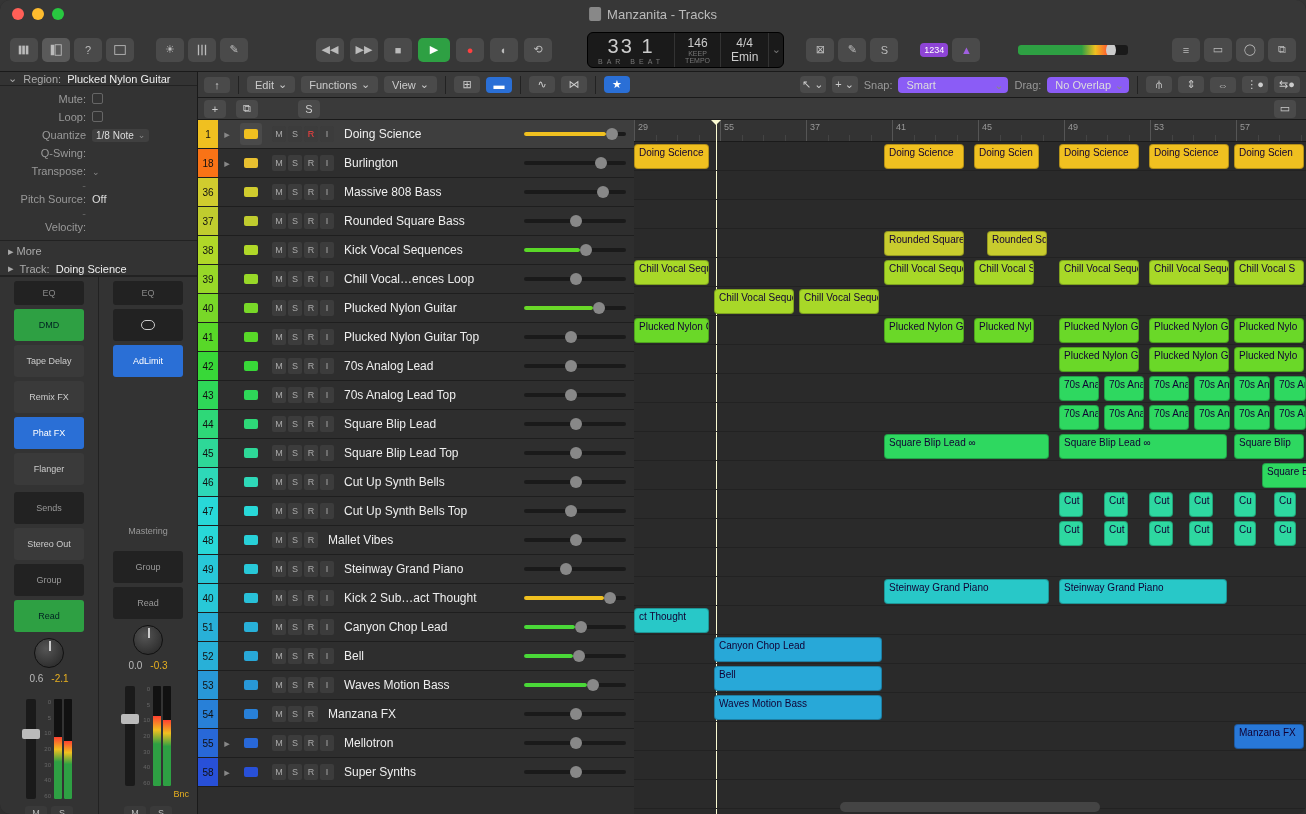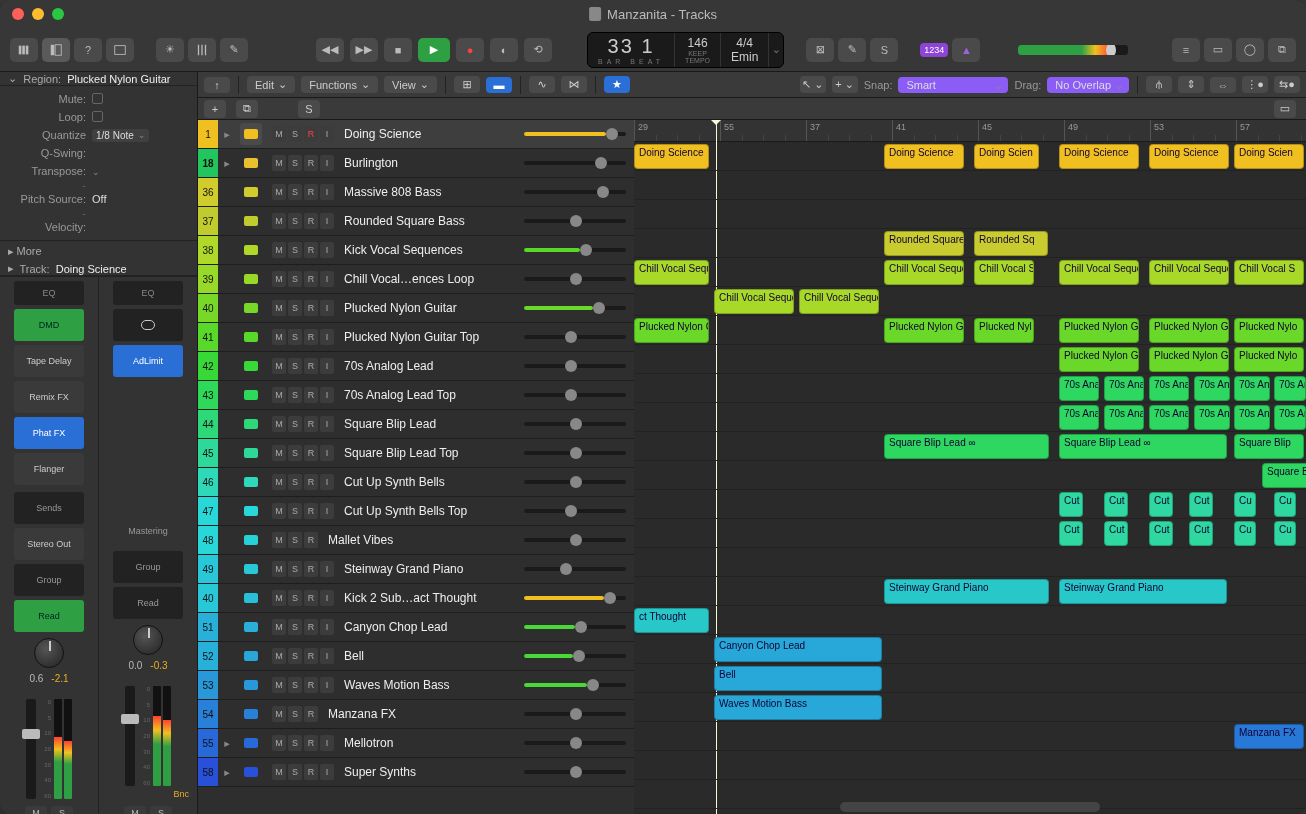--- a/index.html
+++ b/index.html
@@ -124,21 +124,21 @@
 .c-yellow { background:#f0c020;}
 .c-olive { background:#c8cc2e;}
 .c-lime { background:#a8d828;}
 .c-green { background:#6ad828;}
 .c-green2 { background:#2ed860;}
 .c-teal { background:#2ed8a0;}
 .c-cyan { background:#28c8c8;}
 .c-sky { background:#28a8d8;}
 .c-blue { background:#2878d8;}
 
-.num-yellow{background:#f0c020;} .num-yellow2{background:#22c55e;font-weight:bold;} .num-olive{background:#d0cc2e;}
+.num-yellow{background:#f0c020;} .num-yellow2{background:#f97316;} .num-olive{background:#d0cc2e;}
 .num-olive2{background:#c0cc2e;} .num-lime{background:#b0d828;} .num-lime2{background:#98d828;}
 .num-green{background:#78d828;} .num-green2{background:#58d828;} .num-green3{background:#38d838;}
 .num-green4{background:#2ed858;} .num-green5{background:#2ed878;} .num-teal{background:#2ed898;}
 .num-teal2{background:#2ed8b8;} .num-cyan{background:#28d8d8;} .num-cyan2{background:#28c8d8;}
 .num-sky{background:#28b0d8;} .num-sky2{background:#2898d8;} .num-blue{background:#2880d8;}
 .num-blue2{background:#2868d8;} .num-blue3{background:#2850d8;}
 
 .flex-spacer{flex:1;}
 .scrollh { position:absolute; bottom:2px; left:50%; width:260px; height:10px; background:#444; border-radius:5px; transform:translateX(-50%);}
 </style>
@@ -981,21 +981,21 @@
                 <div class="region c-yellow" style="left: 600px; width: 70px;">
                   <span class="rlabel">Doing Scien</span>
                 </div>
               </div>
               <div class="arr-row"></div>
               <div class="arr-row"></div>
               <div class="arr-row">
                 <div class="region c-olive" style="left: 250px; width: 80px;">
                   <span class="rlabel">Rounded Square</span>
                 </div>
-                <div class="region c-olive" style="left: 340px; width: 74px;">
+                <div class="region c-olive" style="left: 353px; width: 60px;">
                   <span class="rlabel">Rounded Sq</span>
                 </div>
               </div>
               <div class="arr-row">
                 <div class="region c-lime" style="left: 0px; width: 75px;">
                   <span class="rlabel">Chill Vocal Seque</span>
                 </div>
                 <div class="region c-lime" style="left: 250px; width: 80px;">
                   <span class="rlabel">Chill Vocal Seque</span>
                 </div>

